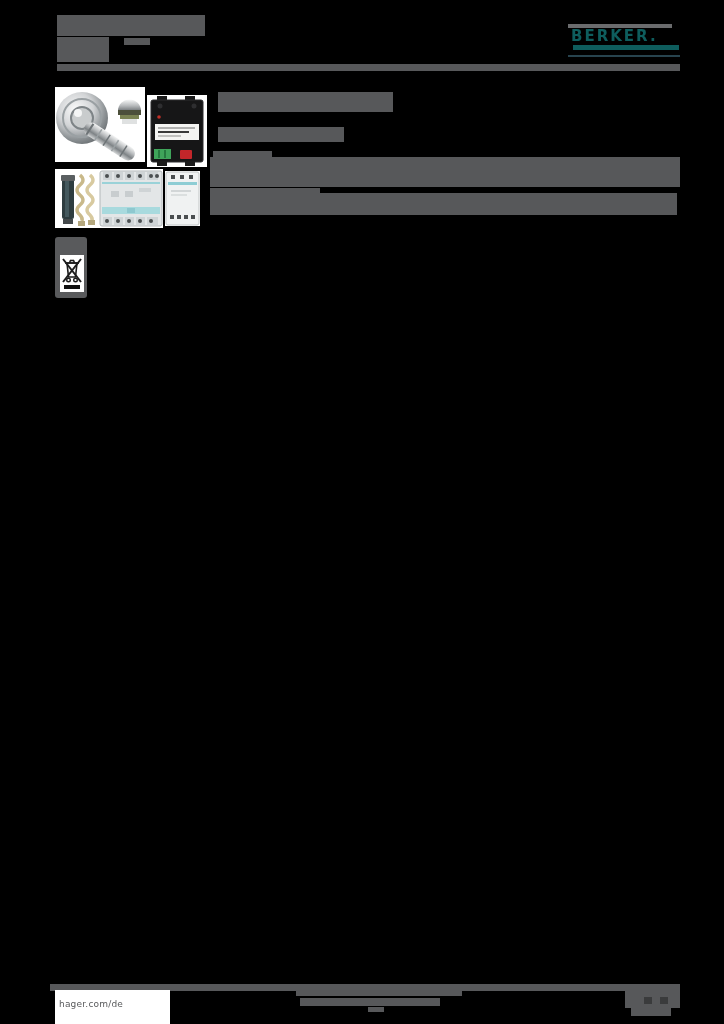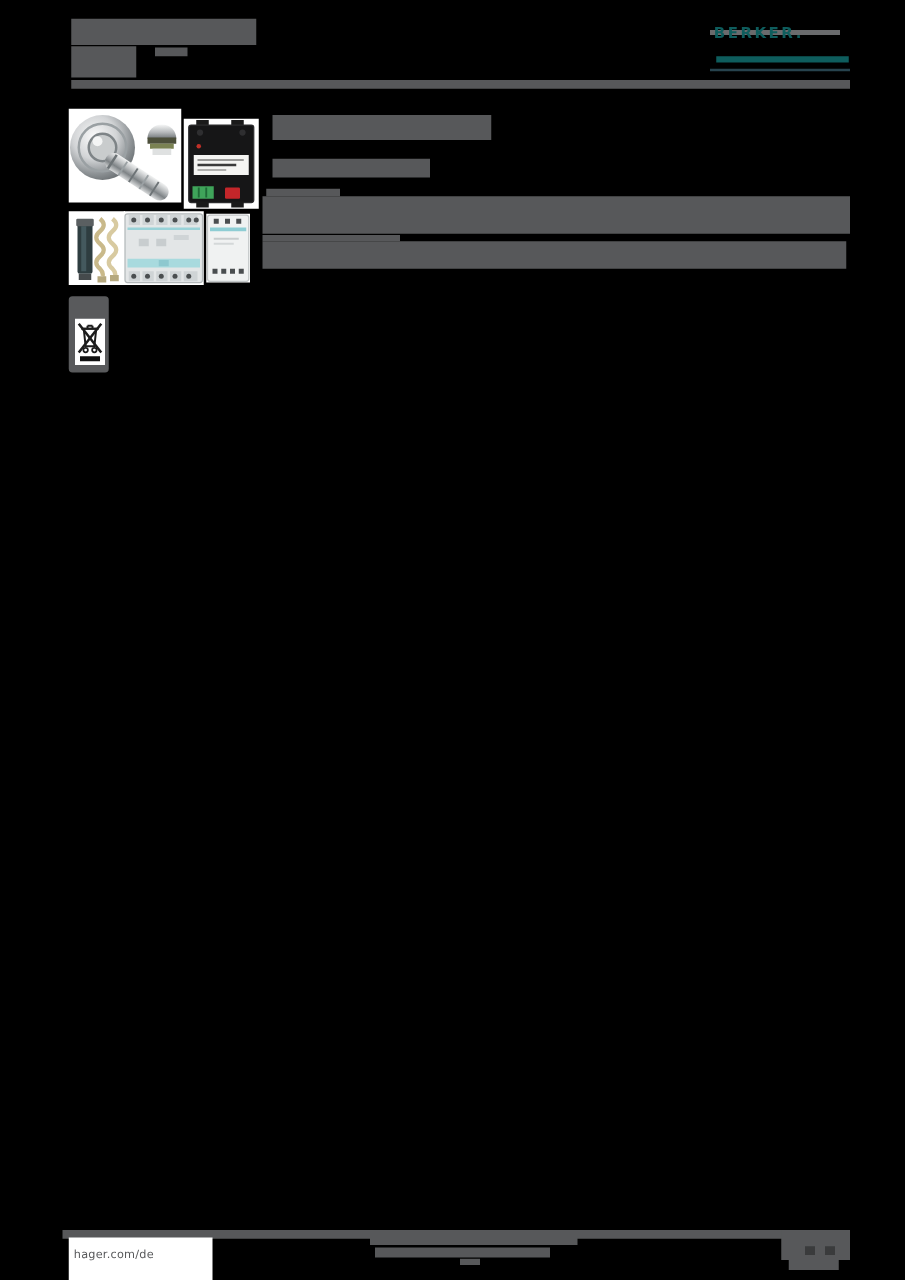--- a/index.html
+++ b/index.html
@@ -1,22 +1,22 @@
 <!DOCTYPE html>
 <html><head>
 <meta charset="utf-8">
 <style>
   html,body{margin:0;padding:0;background:#000;}
   .page{position:relative;width:724px;height:1024px;background:#000;overflow:hidden;
         font-family:"DejaVu Sans","Liberation Sans",sans-serif;}
   .bar{position:absolute;}
   
-  .logo-text{position:absolute;left:571px;top:16px;width:110px;height:20px;
+  .logo-text{position:absolute;left:571px;top:26px;width:110px;height:20px;
              font-family:"DejaVu Sans","Liberation Sans",sans-serif;
-             font-weight:bold;font-size:12px;line-height:20px;letter-spacing:2px;
+             font-weight:bold;font-size:15px;line-height:20px;letter-spacing:2px;
              white-space:nowrap;overflow:hidden;}
   
   .collage{position:absolute;left:55px;top:85px;width:152px;height:143px;}
   .photo{position:absolute;background:#fff;}
   
   .site-box{position:absolute;left:55px;top:990px;width:115px;height:43px;background:#fff;}
   .site-text{position:absolute;left:4px;top:9px;font-size:9px;color:#58595b;letter-spacing:0.2px;}
   
   .weee-badge{position:absolute;left:55px;top:237px;width:32px;height:61px;background:#595a5c;border-radius:3px;}
   .weee-inner{position:absolute;left:5px;top:18px;width:24px;height:37px;background:#fff;}

